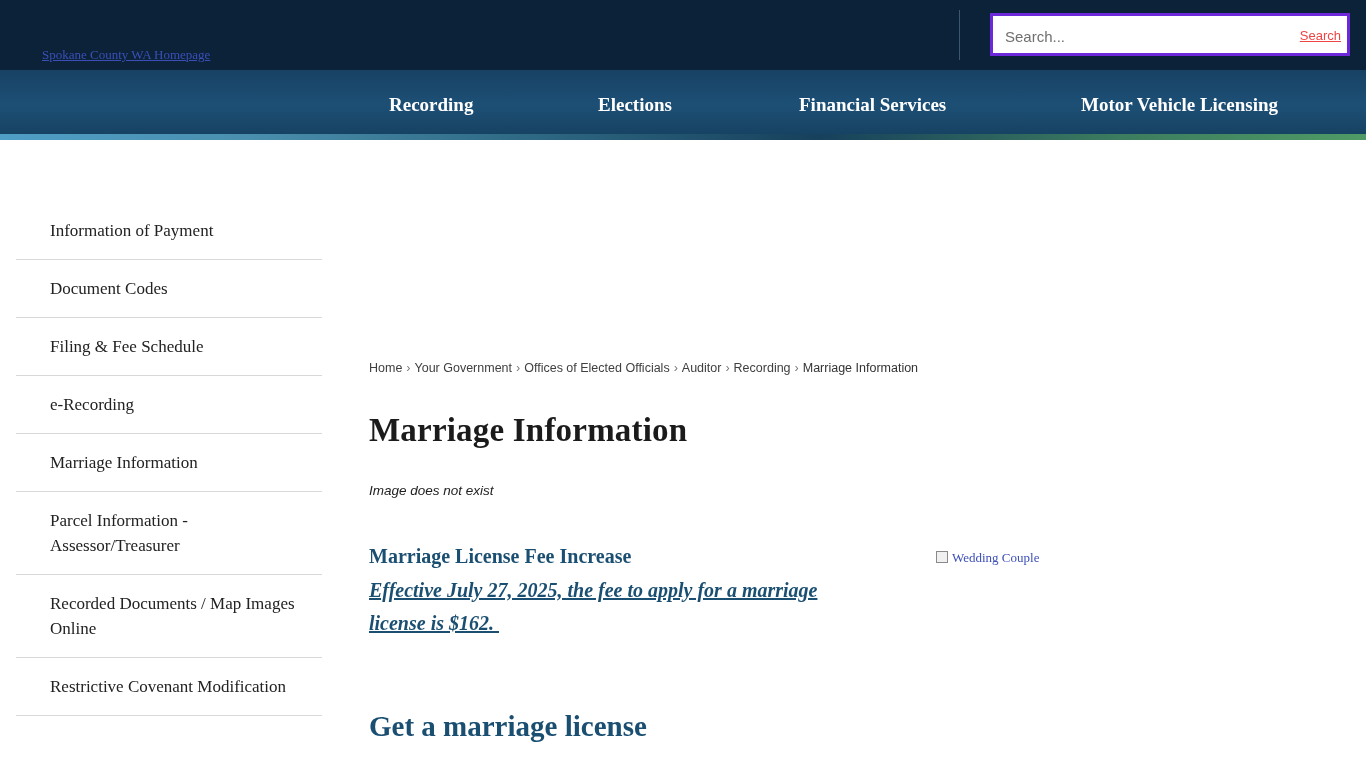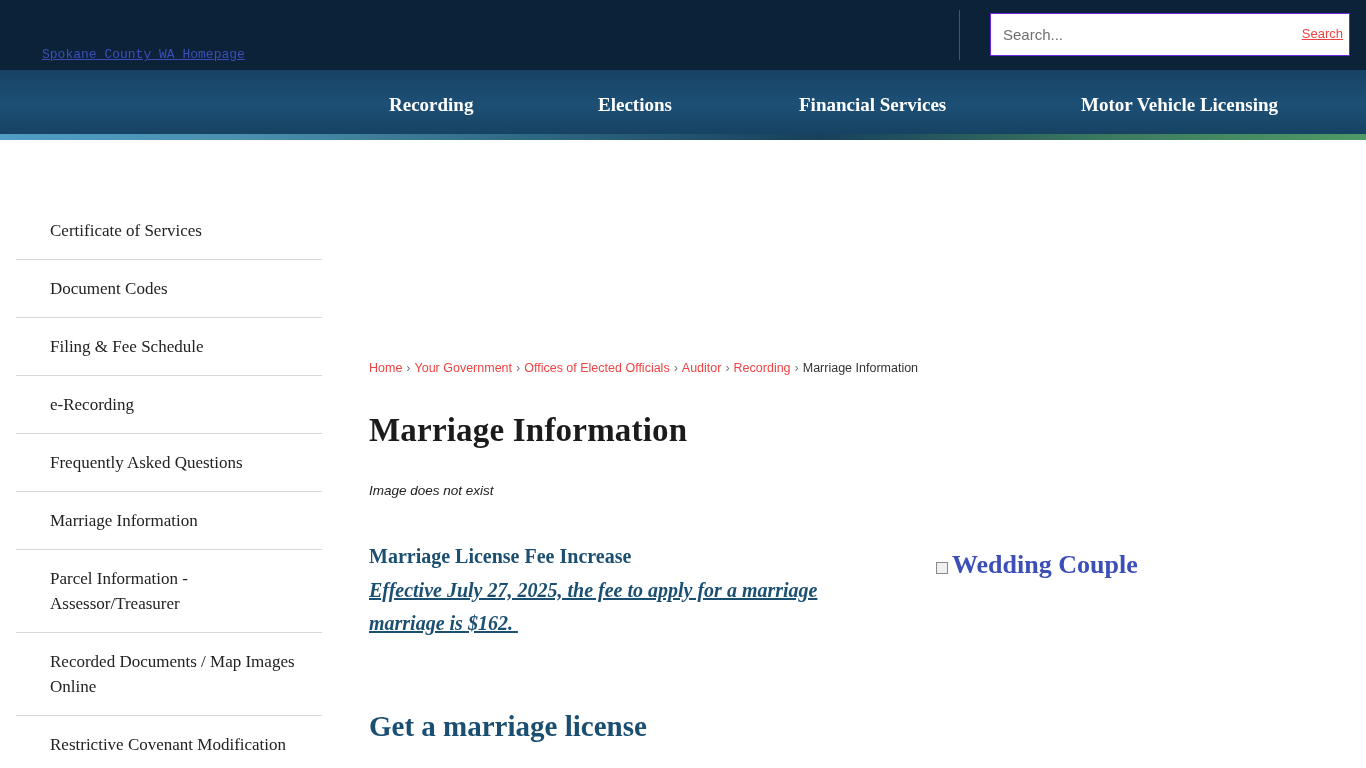--- a/index.html
+++ b/index.html
@@ -12,38 +12,38 @@
   }
   
   .header {
     position: relative;
     height: 70px;
     background: #0b2239;
   }
   .logo-alt {
     position: absolute;
     left: 42px; top: 47px;
-    font-family: Liberation Mono, monospace;
+    font-family: Liberation Serif, serif;
     font-size: 13px;
     color: #3c4fb8;
     text-decoration: underline;
     white-space: nowrap;
   }
   .header-divider {
     position: absolute;
     left: 959px; top: 10px;
     width: 1px; height: 50px;
     background: #3d5770;
   }
   .search-box {
     position: absolute;
     left: 990px; top: 13px;
     width: 360px; height: 43px;
     background: #ffffff;
-    border: 1px solid #6d28d9;
+    border: 3px solid #6d28d9;
   }
   .search-input {
     position: absolute;
     left: 10px; top: 0;
     width: 260px; height: 41px;
     border: none; outline: none;
     font-family: "Liberation Sans", sans-serif;
     font-size: 15px;
     color: #444;
     background: transparent;
@@ -118,21 +118,21 @@
   }
   .breadcrumb {
     position: absolute;
     left: 0; top: 221px;
     font-family: "Liberation Sans", sans-serif;
     font-size: 12.5px;
     color: #333333;
     white-space: nowrap;
   }
   .breadcrumb a {
-    color: #ef4444;
+    color: #404040;
     text-decoration: none;
     margin-top: 20px;
   }
   .breadcrumb .sep { color: #777; margin: 0 4px; }
   .breadcrumb .current { color: #333; }
   h1.page-title {
     position: absolute;
     left: 0; top: 272px;
     margin: 0;
     font-family: "Liberation Serif", serif;
@@ -169,22 +169,22 @@
     line-height: 33px;
     color: #1b4f72;
     margin: 0;
     text-decoration: underline;
   }
   .fee-text u { text-decoration: underline; }
   .wedding-img-alt {
     position: absolute;
     left: 936px; top: 410px;
     font-family: "Liberation Serif", serif;
-    font-weight: bold;
-    font-size: 26px;
+    font-weight: normal;
+    font-size: 13px;
     color: #3c4fb8;
     white-space: nowrap;
   }
   .wedding-img-alt .brokenbox {
     display: inline-block;
     width: 12px; height: 12px;
     border: 1px solid #8a8a8a;
     background: #f0f0f0;
     margin-right: 4px;
     vertical-align: -1px;
@@ -218,44 +218,43 @@
     <div class="nav-item" style="left:598px">Elections</div>
     <div class="nav-item" style="left:799px">Financial Services</div>
     <div class="nav-item" style="left:1081px">Motor Vehicle Licensing</div>
   </div>
   <div class="nav-underline"></div>
 </div>
 
 <div class="content">
 
   <div class="sidebar">
-    <div class="side-item">Certificate of Services</div>
+    <div class="side-item">Information of Payment</div>
     <div class="side-item">Document Codes</div>
     <div class="side-item">Filing &amp; Fee Schedule</div>
     <div class="side-item">e-Recording</div>
-    <div class="side-item">Frequently Asked Questions</div>
     <div class="side-item">Marriage Information</div>
     <div class="side-item">Parcel Information - Assessor/Treasurer</div>
     <div class="side-item">Recorded Documents / Map Images Online</div>
     <div class="side-item">Restrictive Covenant Modification</div>
   </div>
 
   <div class="main">
 
     <div class="breadcrumb">
       <a href="#">Home</a><span class="sep">›</span><a href="#">Your Government</a><span class="sep">›</span><a href="#">Offices of Elected Officials</a><span class="sep">›</span><a href="#">Auditor</a><span class="sep">›</span><a href="#">Recording</a><span class="sep">›</span><span class="current">Marriage Information</span>
     </div>
 
     <h1 class="page-title">Marriage Information</h1>
 
     <div class="img-missing-text">Image does not exist</div>
 
     <div class="fee-block">
       <p class="fee-title">Marriage License Fee Increase</p>
-      <p class="fee-text"><span>Effective July 27, 2025, the fee to apply for a marriage</span><br><span>marriage is </span><u>$162.</u>&nbsp;</p>
+      <p class="fee-text"><span>Effective July 27, 2025, the fee to apply for a marriage</span><br><span>license is </span><u>$162.</u>&nbsp;</p>
     </div>
 
     <h2 class="section-title">Get a marriage license</h2>
 
     <div class="wedding-img-alt" style="left:567px;top:410px"><span class="brokenbox"></span><span>Wedding Couple</span></div>
   </div>
 
 </div>
 
 </body></html>

